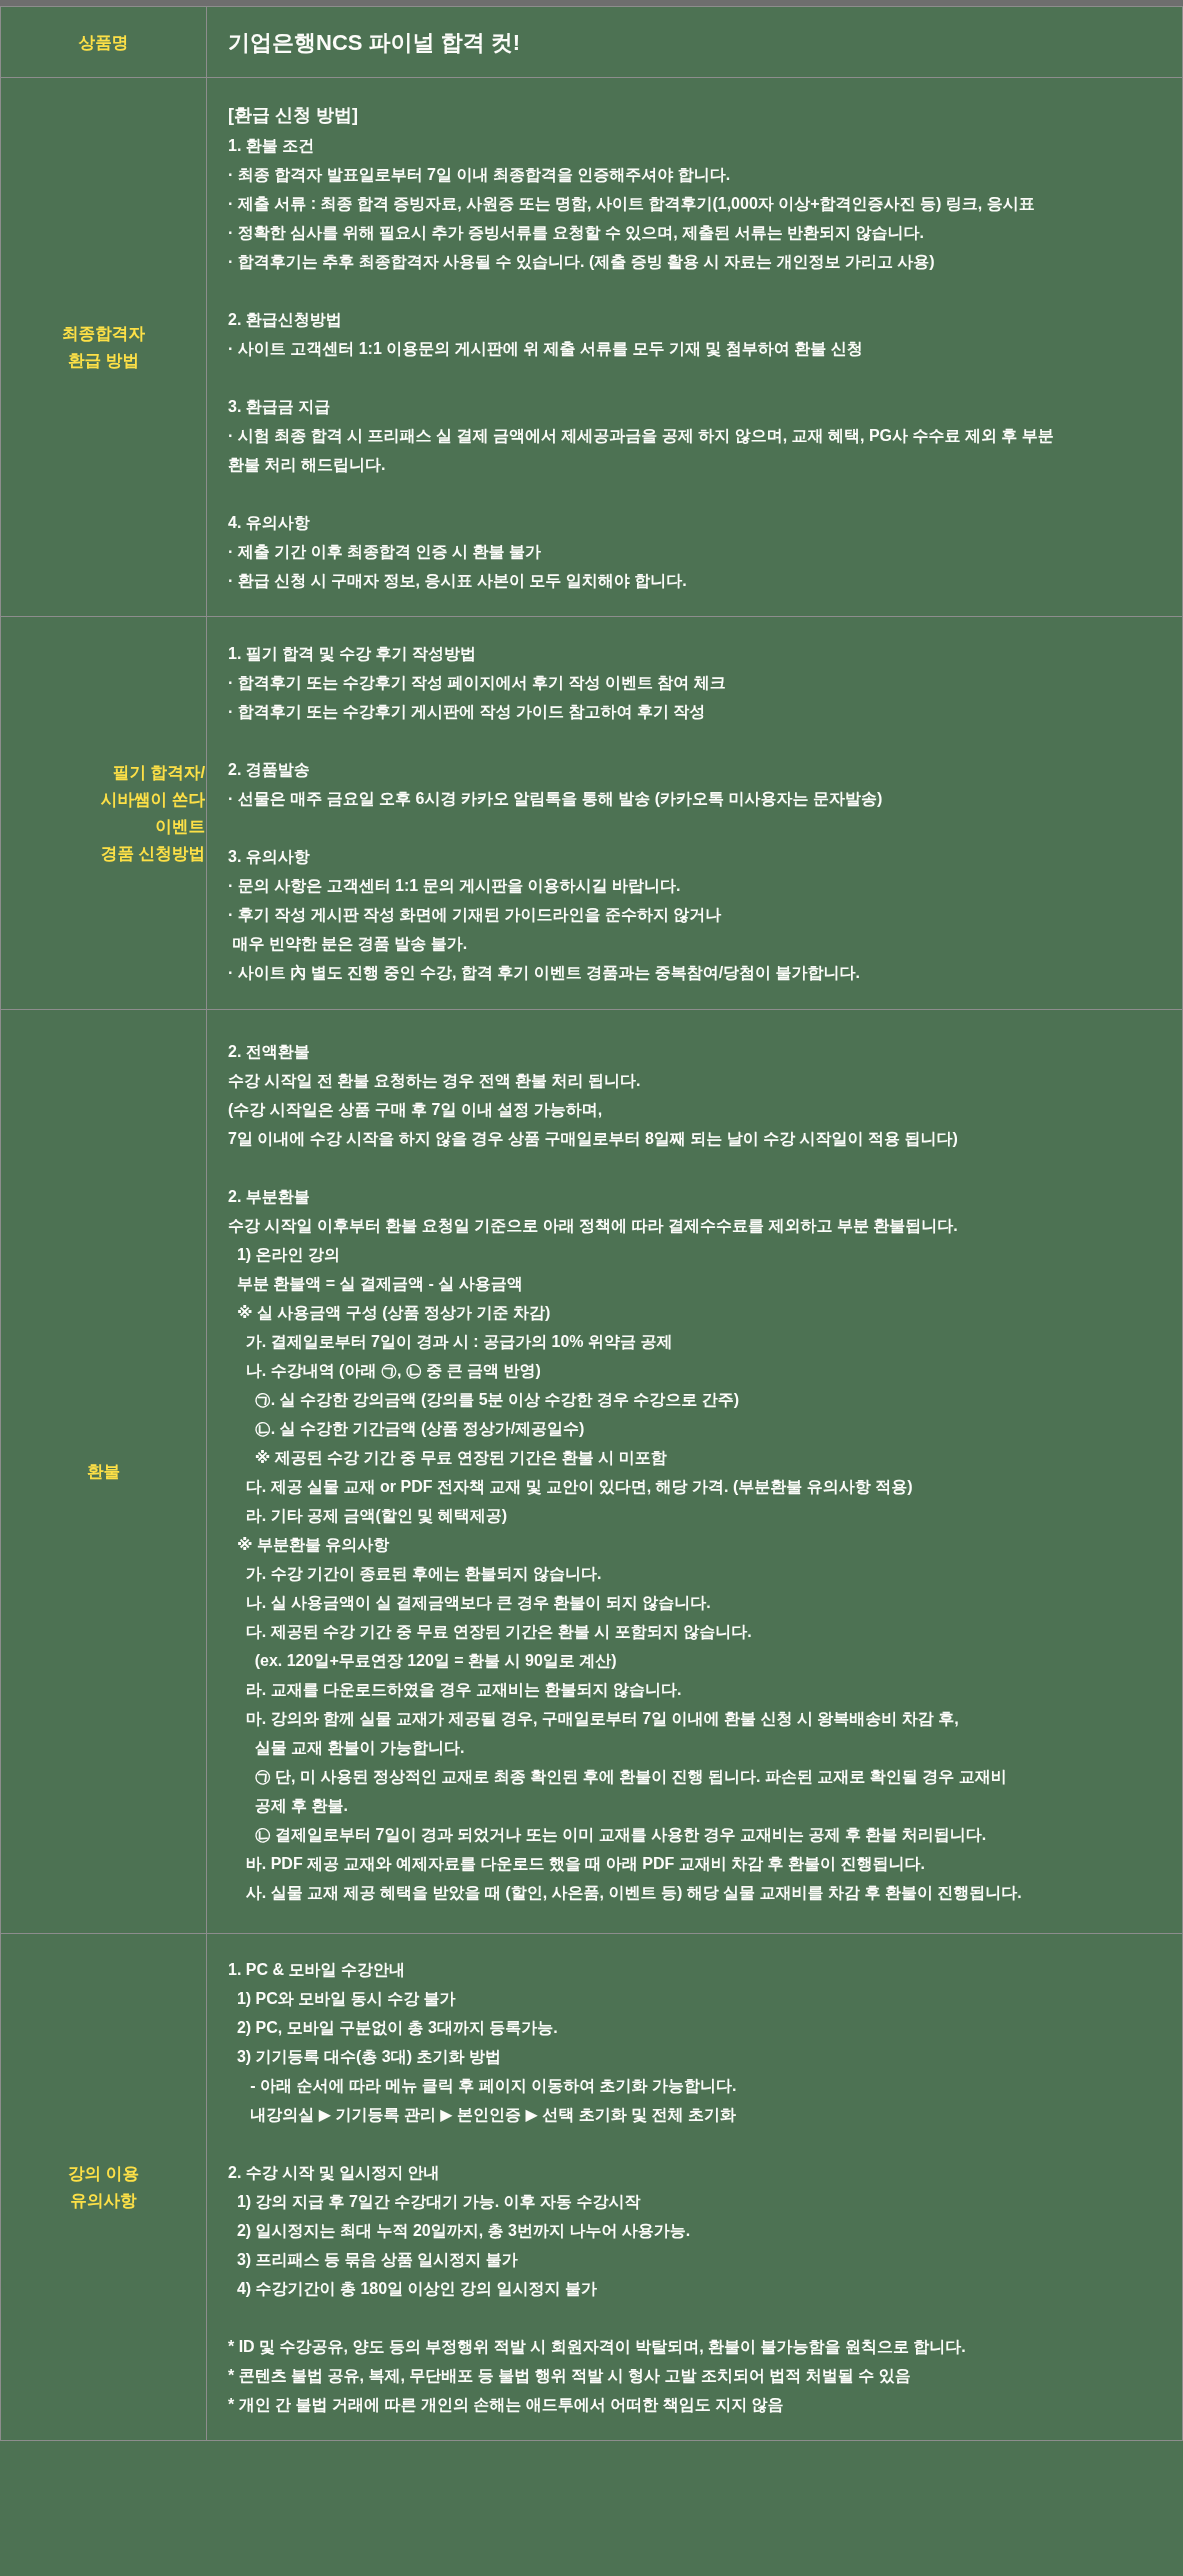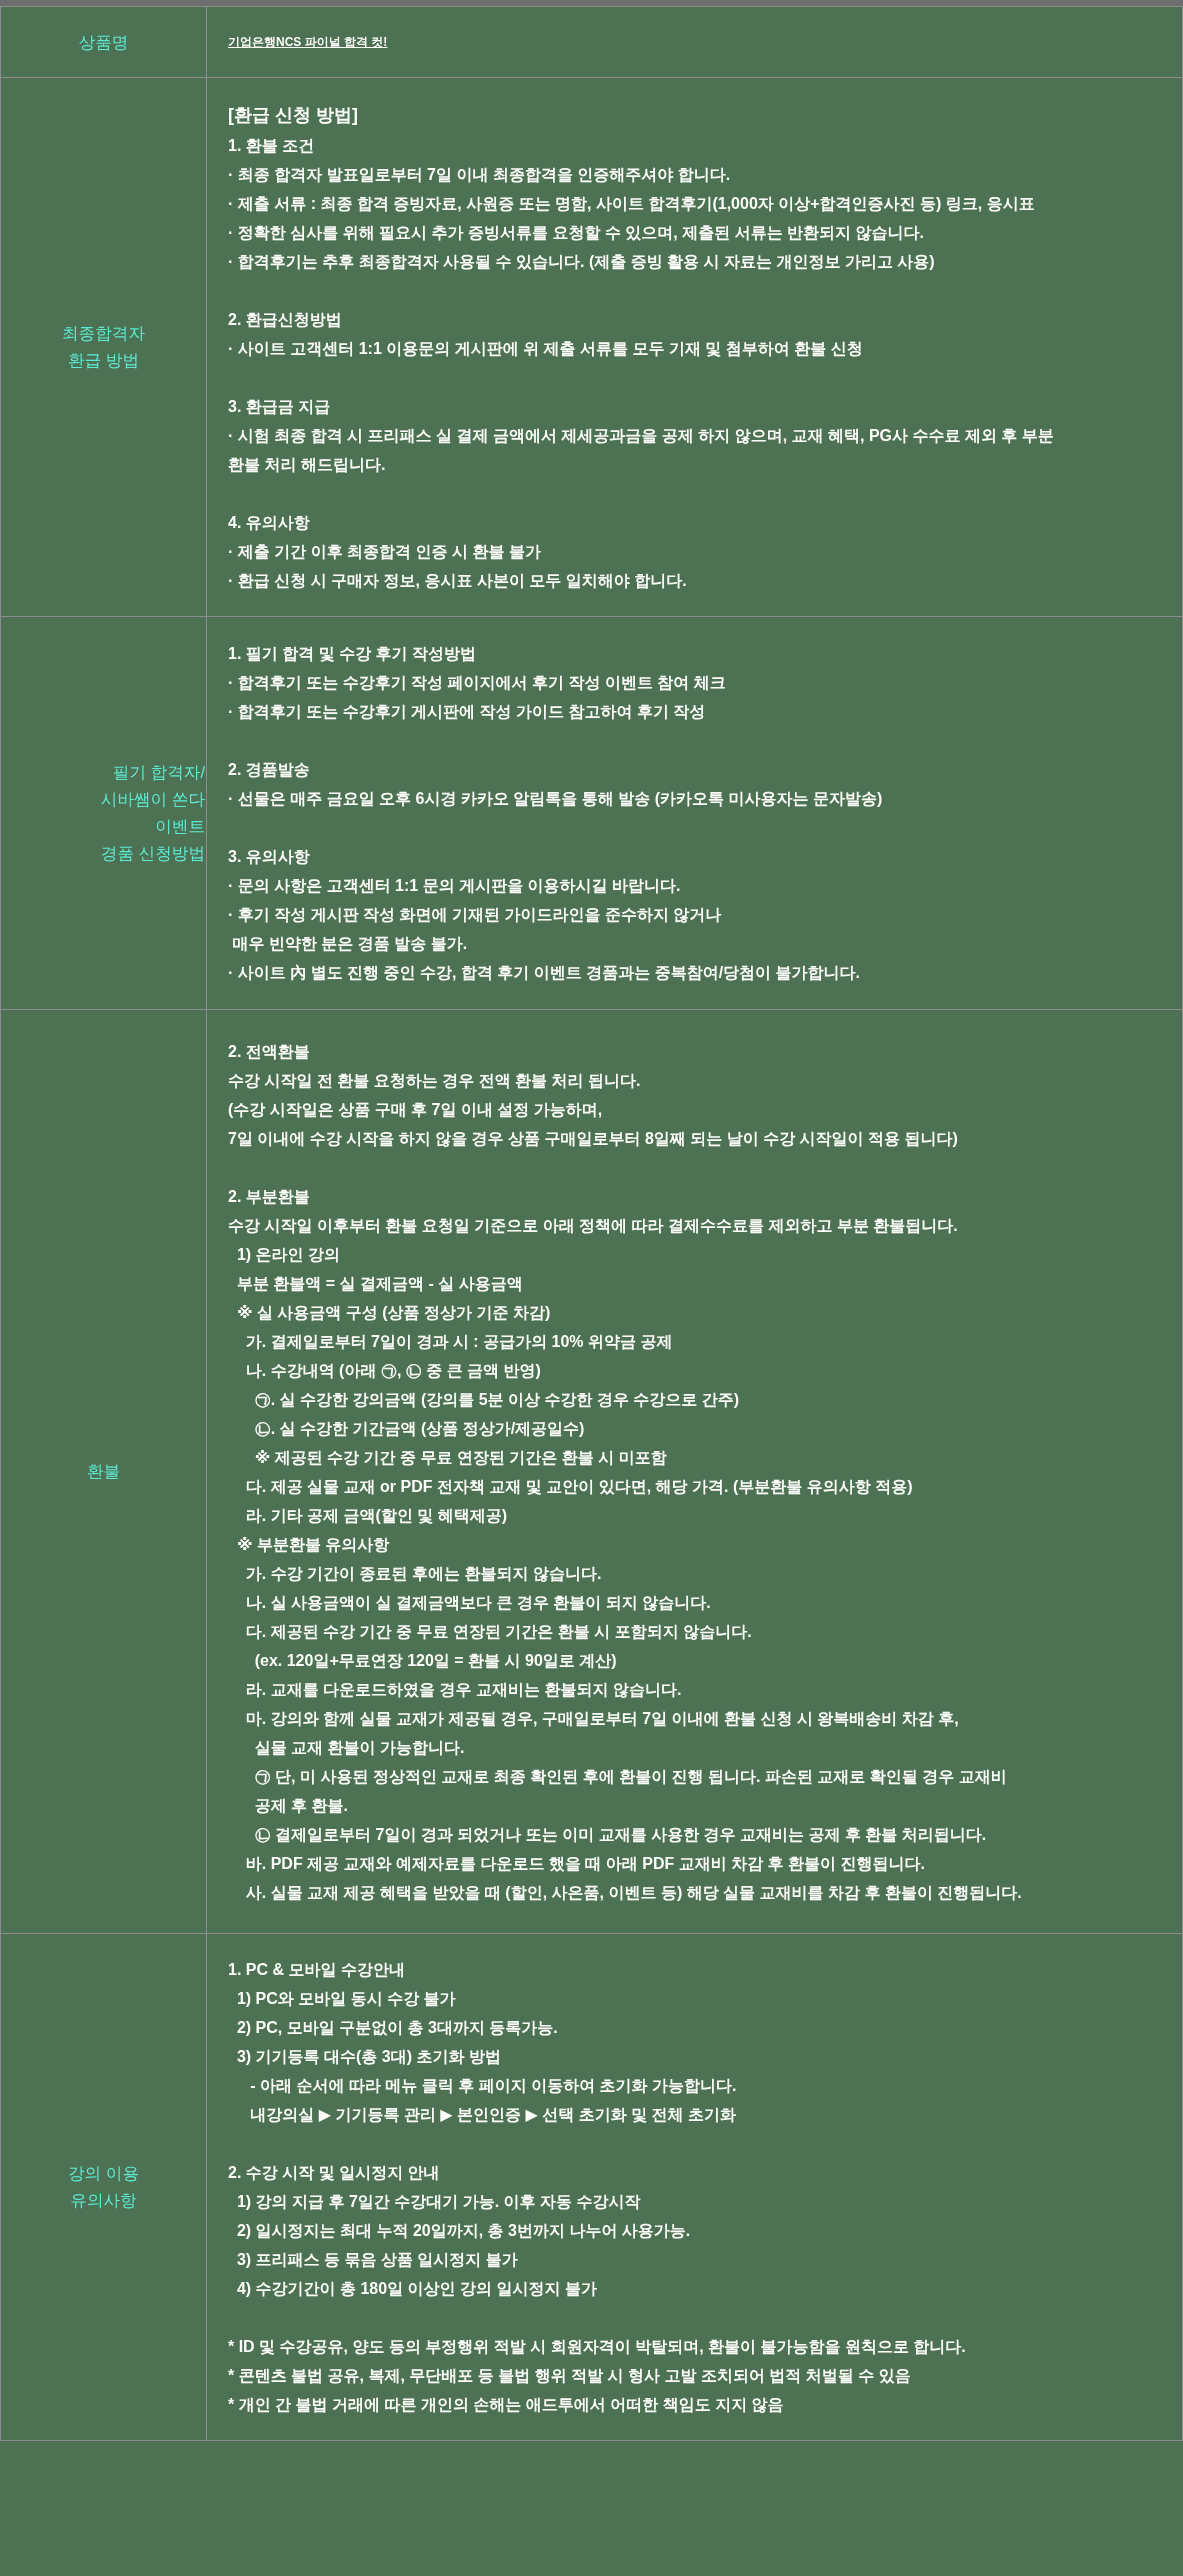--- a/index.html
+++ b/index.html
@@ -20,22 +20,22 @@
   .info-table th,.info-table td{
     border:1.6px solid #8d8d8d;
     vertical-align:middle;
   }
   .label-cell{
     width:203px;
     font-size:16.6px;
     line-height:27px;
     text-align:center;
     white-space:pre-line;
-    font-weight:400;
-    color:#5eead4;
+    font-weight:700;
+    color:#fde047;
     margin-left:24px;
   }
   .content-cell{
     padding:20.5px 19px 20.5px 21px;
     font-size:16px;
   }
   .line{
     white-space:pre-wrap;
     line-height:29px;
     min-height:29px;
@@ -48,21 +48,21 @@
   }
   
   tr[data-row="product-name"]{height:65px;}
   tr[data-row="duration"]{height:65px;}
   tr[data-row="course-list"]{height:71px;}
   tr[data-row="final-pass-refund"]{height:539px;}
   tr[data-row="event-prize"]{height:393px;}
   tr[data-row="refund"]{height:924px;}
   tr[data-row="usage-notice"]{height:507px;}
   
-  tr[data-row="product-name"] .line{font-size:12px;text-decoration:underline;}
+  tr[data-row="product-name"] .line{font-size:22px;}
   tr[data-row="duration"] .line,
   tr[data-row="course-list"] .line{font-size:16.6px;}
   
   tr[data-row="event-prize"] .label-cell{text-align:right;padding-left:6px;}
 </style>
 </head>
 <body>
 
 <div class="edge-bar"></div>
 

